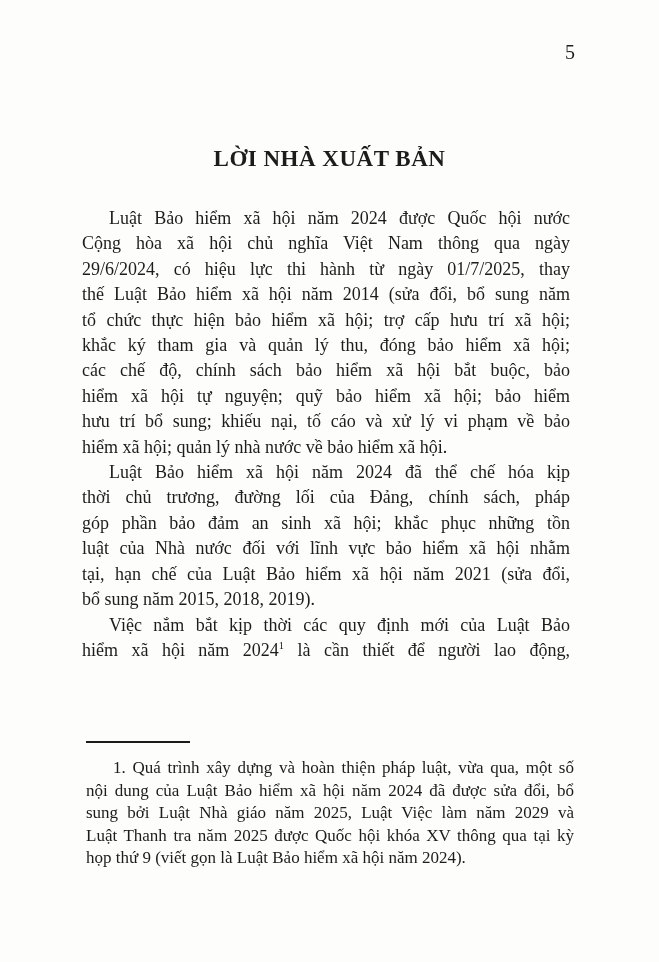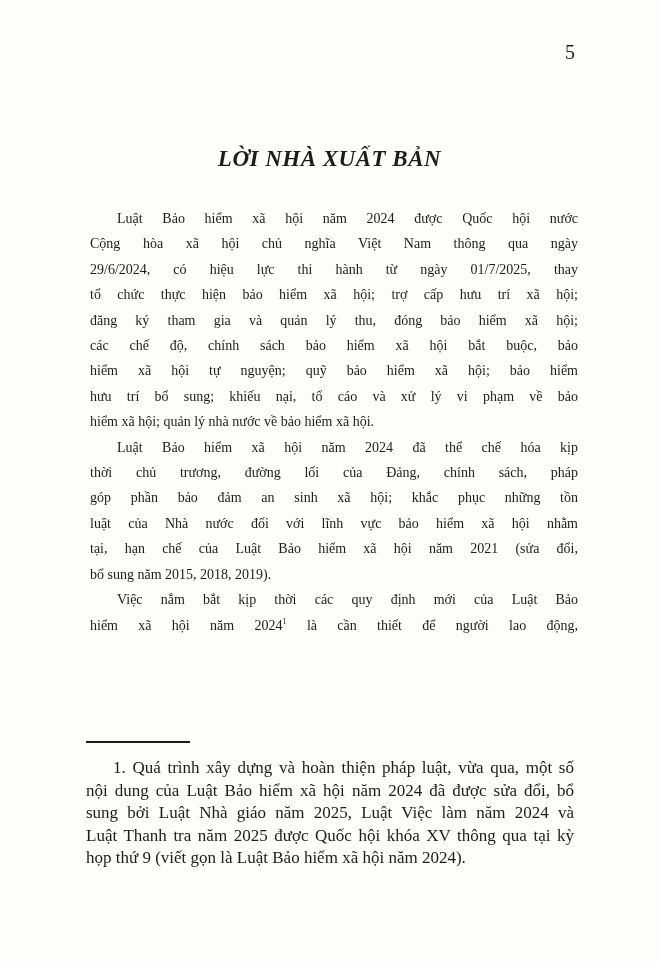--- a/index.html
+++ b/index.html
@@ -25,28 +25,27 @@
   .page-title {
     position: absolute;
     top: 146px;
     left: 0;
     right: 0;
     margin: 0;
     text-align: center;
     font-size: 23px;
     font-weight: 700;
     letter-spacing: 0.5px;
-    font-style: italic;
   }
   .body-text {
     position: absolute;
     top: 206px;
-    left: 90px;
+    left: 82px;
     width: 488px;
-    font-size: 14px;
+    font-size: 18px;
     line-height: 25.4px;
   }
   .tline {
     text-align: justify;
     text-align-last: justify;
   }
   .tline.indent { text-indent: 27px; }
   .tline.last { text-align-last: left; }
   sup.fnref {
     font-size: 0.58em;
@@ -76,39 +75,40 @@
 <div class="page">
 
   <div class="page-number">5</div>
 
   <h1 class="page-title">LỜI NHÀ XUẤT BẢN</h1>
 
   <div class="body-text">
       <div class="tline indent">Luật Bảo hiểm xã hội năm 2024 được Quốc hội nước</div>
       <div class="tline">Cộng hòa xã hội chủ nghĩa Việt Nam thông qua ngày</div>
       <div class="tline">29/6/2024, có hiệu lực thi hành từ ngày 01/7/2025, thay</div>
+      <div class="tline">thế Luật Bảo hiểm xã hội năm 2014 (sửa đổi, bổ sung năm</div>
       <div class="tline">tổ chức thực hiện bảo hiểm xã hội; trợ cấp hưu trí xã hội;</div>
-      <div class="tline">đăng ký tham gia và quản lý thu, đóng bảo hiểm xã hội;</div>
+      <div class="tline">khắc ký tham gia và quản lý thu, đóng bảo hiểm xã hội;</div>
       <div class="tline">các chế độ, chính sách bảo hiểm xã hội bắt buộc, bảo</div>
       <div class="tline">hiểm xã hội tự nguyện; quỹ bảo hiểm xã hội; bảo hiểm</div>
       <div class="tline">hưu trí bổ sung; khiếu nại, tố cáo và xử lý vi phạm về bảo</div>
       <div class="tline last">hiểm xã hội; quản lý nhà nước về bảo hiểm xã hội.</div>
       <div class="tline indent">Luật Bảo hiểm xã hội năm 2024 đã thể chế hóa kịp</div>
       <div class="tline">thời chủ trương, đường lối của Đảng, chính sách, pháp</div>
       <div class="tline">góp phần bảo đảm an sinh xã hội; khắc phục những tồn</div>
       <div class="tline">luật của Nhà nước đối với lĩnh vực bảo hiểm xã hội nhằm</div>
       <div class="tline">tại, hạn chế của Luật Bảo hiểm xã hội năm 2021 (sửa đổi,</div>
       <div class="tline last">bổ sung năm 2015, 2018, 2019).</div>
       <div class="tline indent">Việc nắm bắt kịp thời các quy định mới của Luật Bảo</div>
       <div class="tline"><span>hiểm xã hội năm 2024</span><sup class="fnref">1</sup><span> là cần thiết để người lao động,</span></div>
     </div>
 
   <div class="footnote-rule"></div>
 
   <div class="footnote-text">
       <div class="tline indent">1. Quá trình xây dựng và hoàn thiện pháp luật, vừa qua, một số</div>
       <div class="tline">nội dung của Luật Bảo hiểm xã hội năm 2024 đã được sửa đổi, bổ</div>
-      <div class="tline">sung bởi Luật Nhà giáo năm 2025, Luật Việc làm năm 2024 và</div>
+      <div class="tline">sung bởi Luật Nhà giáo năm 2025, Luật Việc làm năm 2029 và</div>
       <div class="tline">Luật Thanh tra năm 2025 được Quốc hội khóa XV thông qua tại kỳ</div>
       <div class="tline last">họp thứ 9 (viết gọn là Luật Bảo hiểm xã hội năm 2024).</div>
     </div>
 
 </div>
 
 </body></html>

